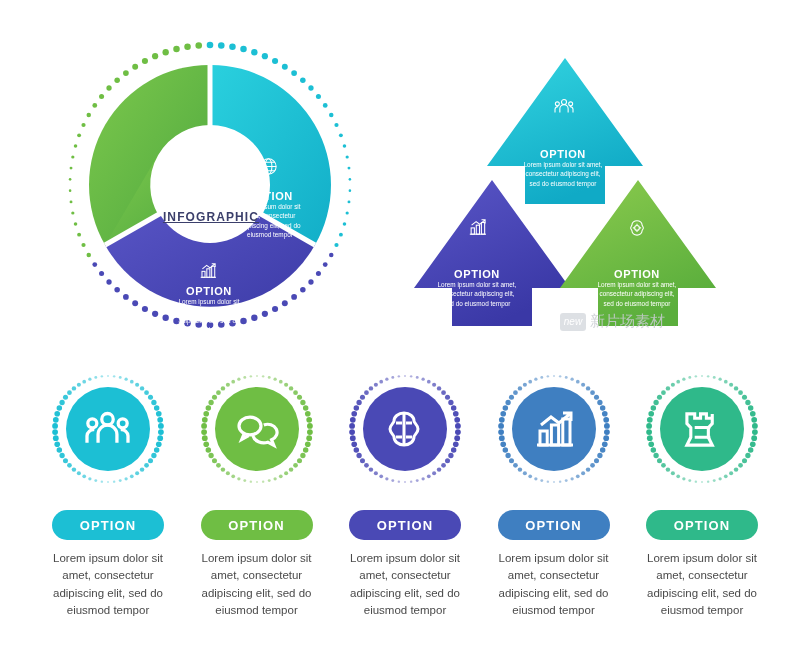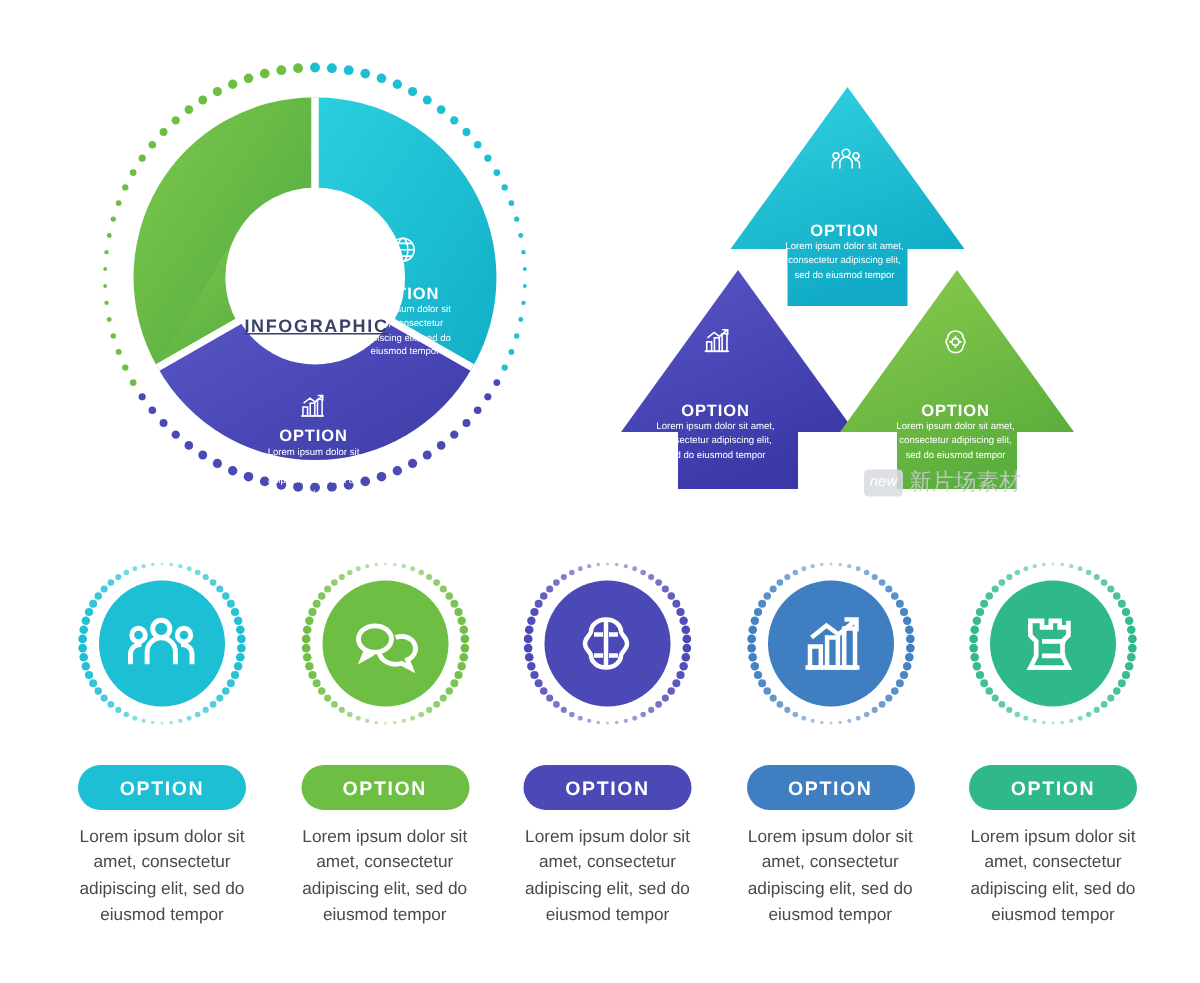--- a/index.html
+++ b/index.html
@@ -44,21 +44,21 @@
     color:#fff;font-size:13px;font-weight:bold;letter-spacing:1.1px;
   }
   .card-desc{
     margin-top:10px;width:140px;text-align:center;font-size:11.5px;color:#4a4a4a;line-height:1.5;
   }
   .wm{
     position:absolute;left:560px;top:312px;display:flex;align-items:center;gap:4px;
     font-size:15px;color:#c9ccd2;opacity:.85;
   }
   .wm .dot{width:26px;height:18px;border-radius:3px;background:#d8dbe0;color:#fff;
-    font-size:10px;display:flex;align-items:center;justify-content:center;font-style:italic;margin-left:16px;}
+    font-size:10px;display:flex;align-items:center;justify-content:center;font-style:italic;}
 </style>
 </head>
 <body>
 
 <div class="stage">
 
   <div id="circle-info">
     <svg width="300" height="310" viewBox="0 0 300 310">
       <defs>
         <linearGradient id="gGreen" x1="0" y1="0" x2="1" y2="1">

